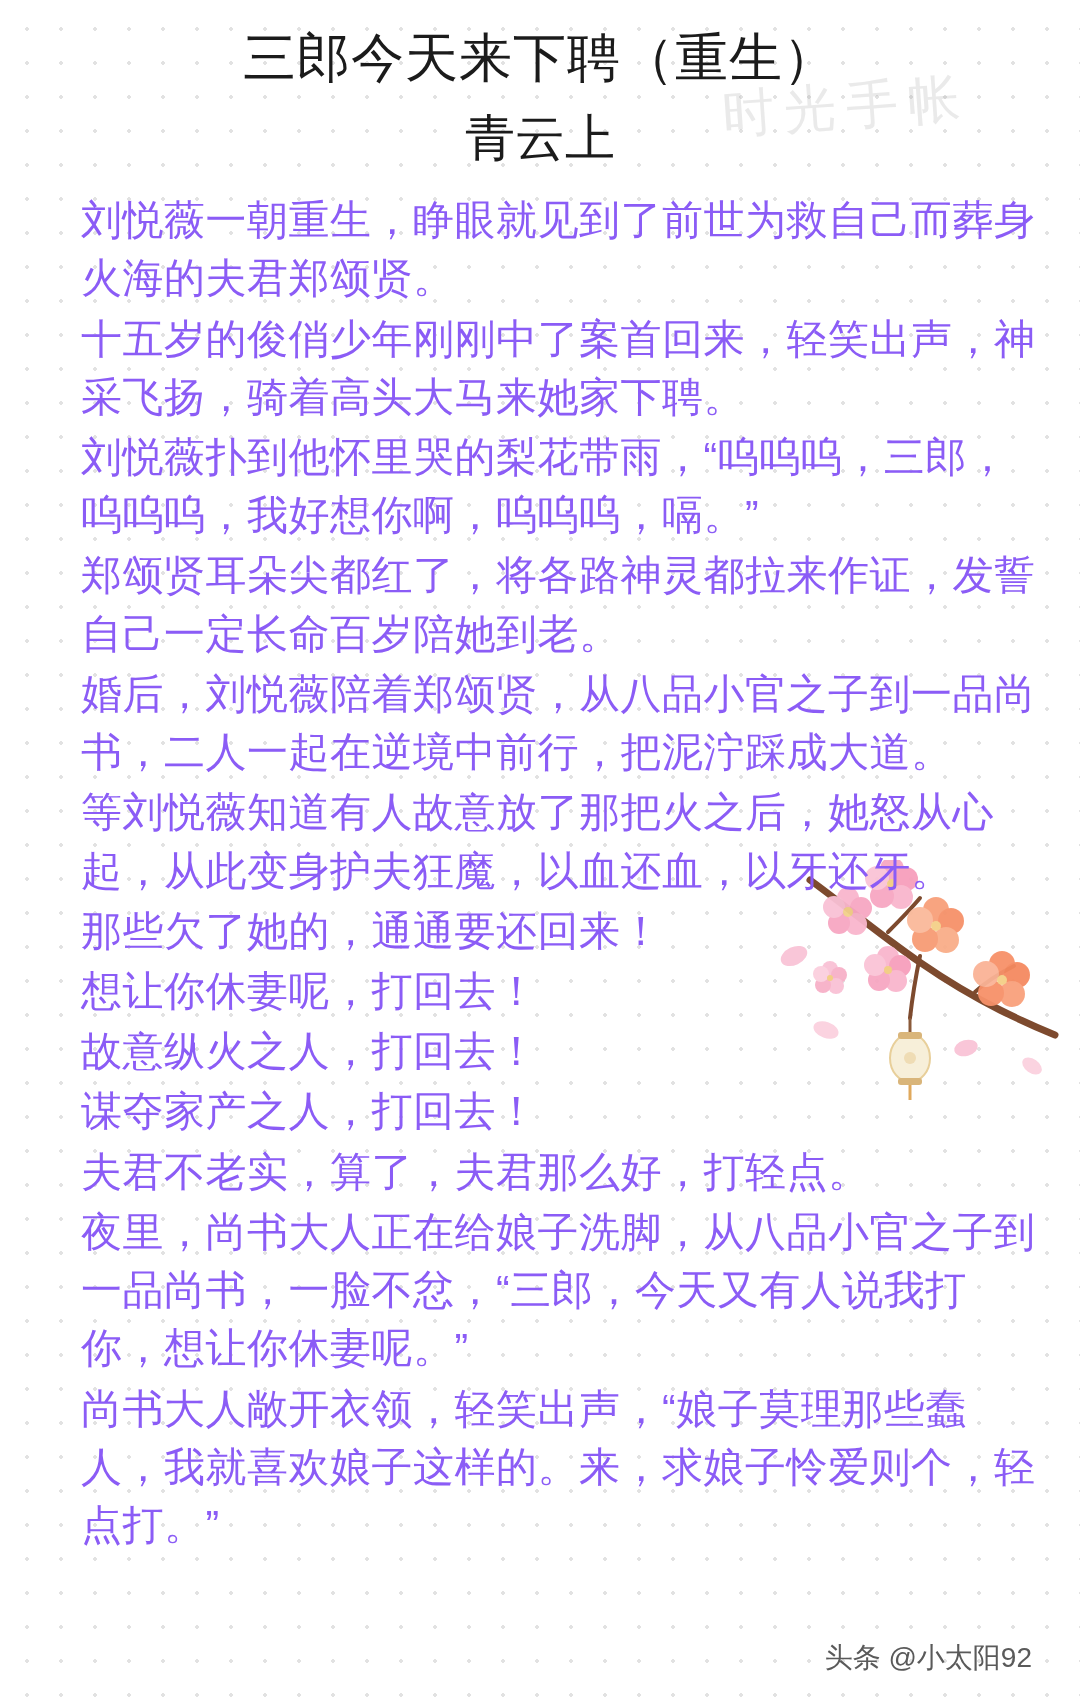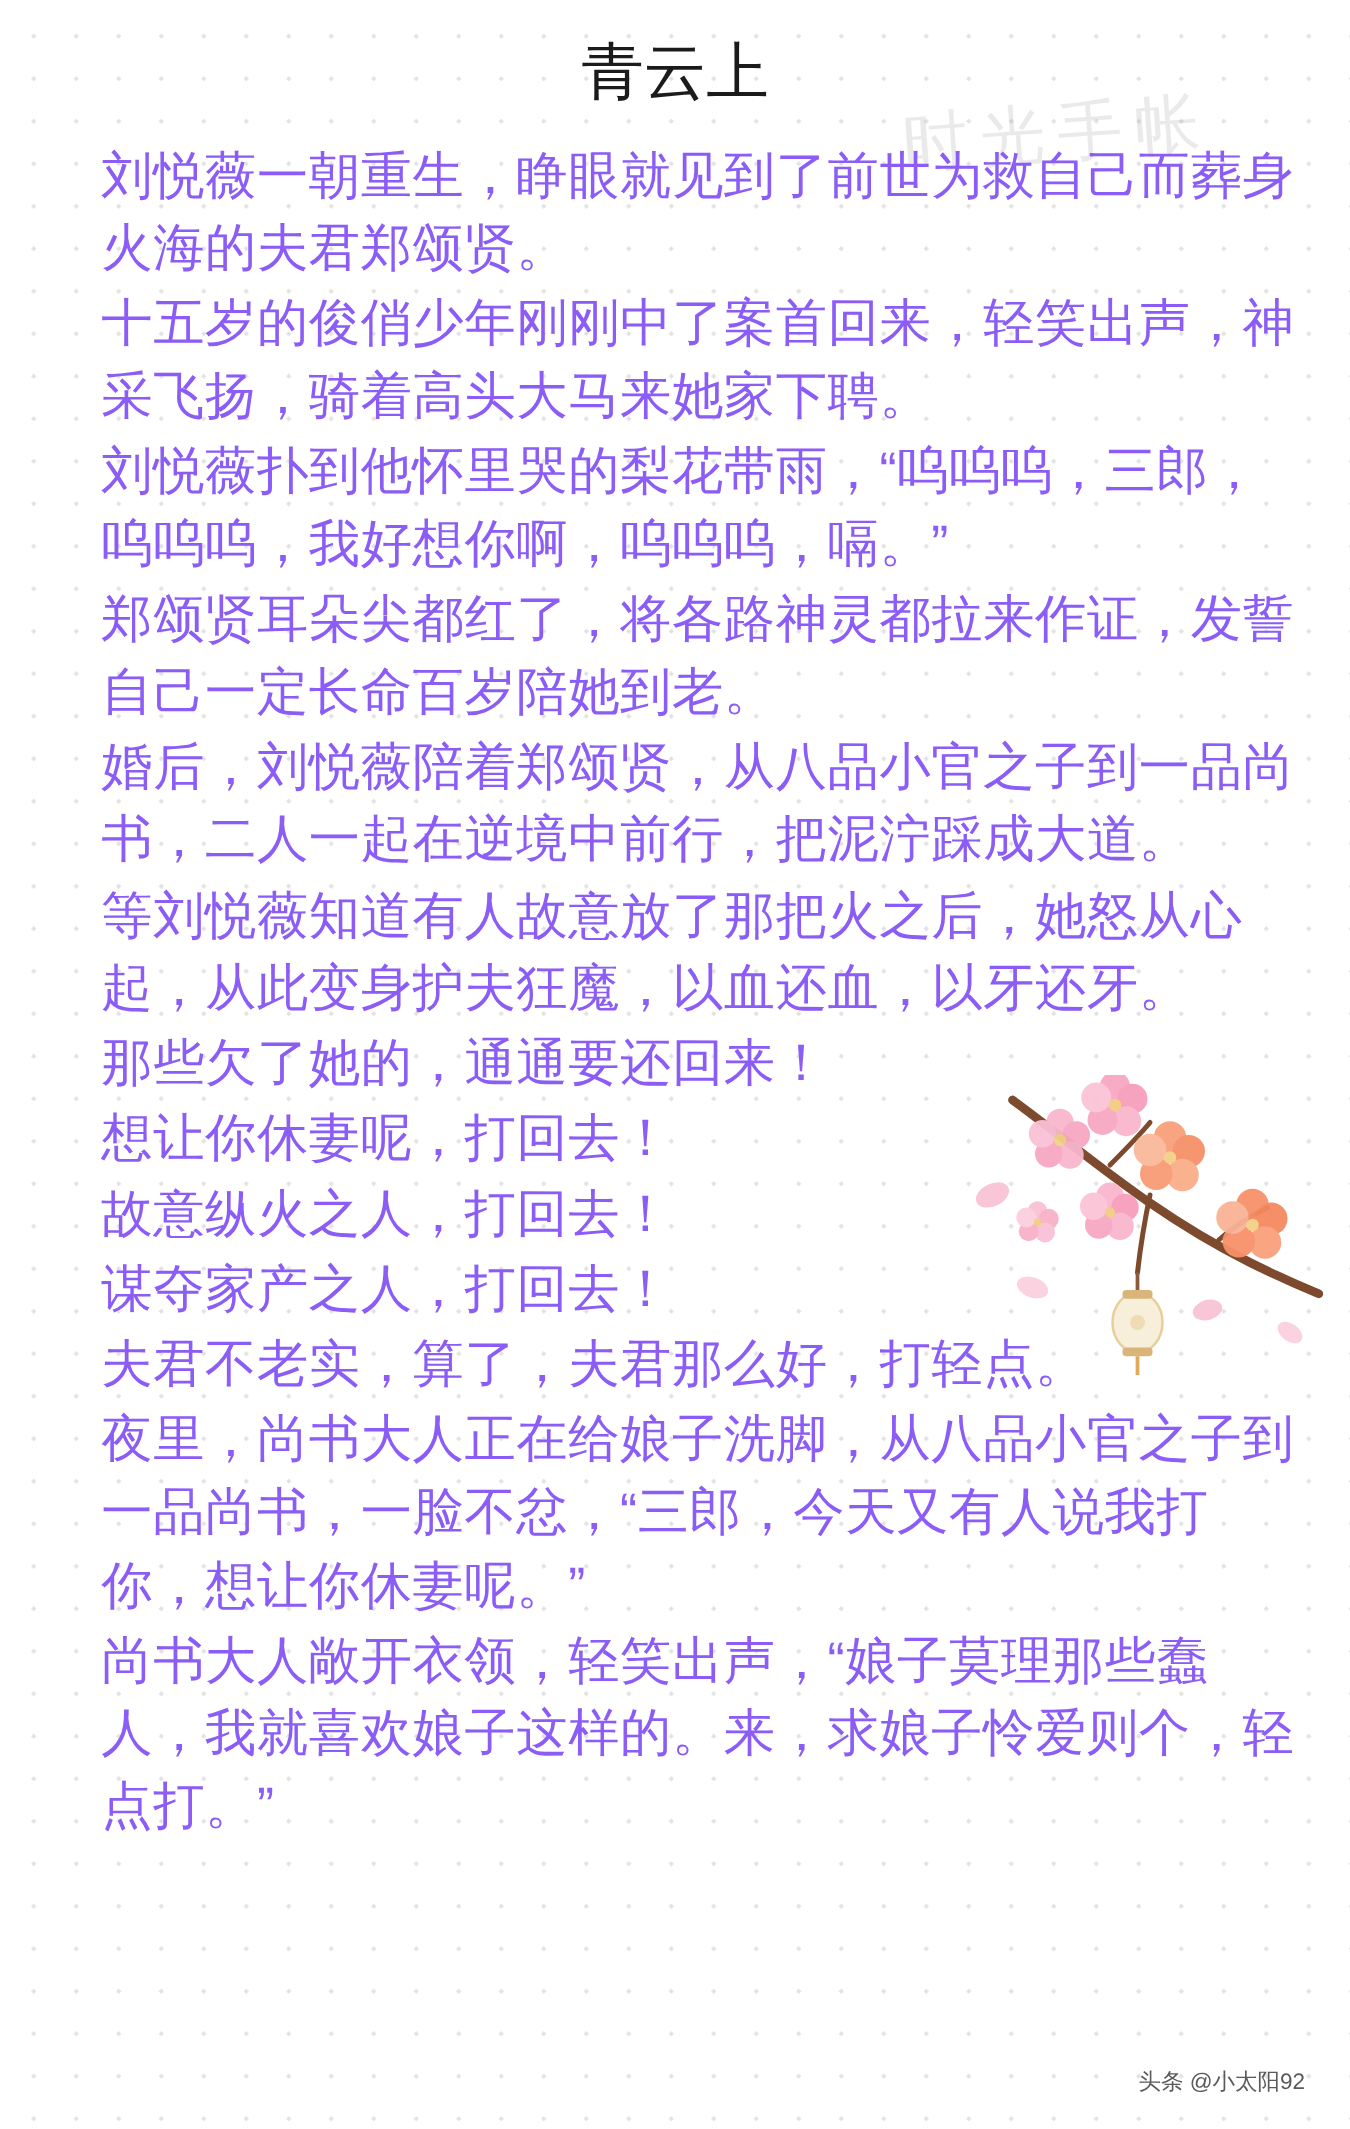--- a/index.html
+++ b/index.html
@@ -41,21 +41,21 @@
     line-height: 1.22;
     color: #1b1b1b;
     letter-spacing: 1px;
     font-weight: 400;
   }
   .title-sub {
     font-size: 50px;
     line-height: 1.25;
     color: #1b1b1b;
     font-weight: 400;
-    margin-top: 0;
+    margin-top: 16px;
   }
   .body-text {
     margin-top: 22px;
     font-size: 41px;
     line-height: 1.42;
     color: #8b5cf6;
     letter-spacing: 0.5px;
     margin-left: 45px;
   }
   .body-text p {
@@ -71,23 +71,23 @@
     color: rgba(160,160,160,0.22);
     letter-spacing: 10px;
     z-index: 2;
     transform: rotate(-4deg);
     pointer-events: none;
     white-space: nowrap;
   }
   
   .footer-credit {
     position: absolute;
-    right: 36px;
+    right: 48px;
     bottom: 26px;
-    font-size: 18px;
+    font-size: 28px;
     color: #5a5a5a;
     z-index: 4;
     white-space: nowrap;
   }
   
   .branch {
     position: absolute;
     right: 20px;
     top: 860px;
     width: 290px;
@@ -178,20 +178,21 @@
 
     <ellipse cx="24" cy="96" rx="14" ry="9" fill="#f9c6d8" transform="rotate(-25 24 96)"></ellipse>
     <ellipse cx="56" cy="170" rx="13" ry="8" fill="#fbd3e0" transform="rotate(20 56 170)"></ellipse>
     <ellipse cx="196" cy="188" rx="12" ry="8" fill="#f9c6d8" transform="rotate(-15 196 188)"></ellipse>
     <ellipse cx="262" cy="206" rx="11" ry="7" fill="#fbd3e0" transform="rotate(35 262 206)"></ellipse>
   </g>
 </svg>
 
 <div class="content">
   <div class="title-block">
+    <div class="title-main">三郎今天来下聘（重生）</div>
     <div class="title-sub">青云上</div>
   </div>
 
   <div class="body-text">
     <p>刘悦薇一朝重生，睁眼就见到了前世为救自己而葬身火海的夫君郑颂贤。</p>
     <p>十五岁的俊俏少年刚刚中了案首回来，轻笑出声，神采飞扬，骑着高头大马来她家下聘。</p>
     <p>刘悦薇扑到他怀里哭的梨花带雨，“呜呜呜，三郎，呜呜呜，我好想你啊，呜呜呜，嗝。”</p>
     <p>郑颂贤耳朵尖都红了，将各路神灵都拉来作证，发誓自己一定长命百岁陪她到老。</p>
     <p>婚后，刘悦薇陪着郑颂贤，从八品小官之子到一品尚书，二人一起在逆境中前行，把泥泞踩成大道。</p>
     <p>等刘悦薇知道有人故意放了那把火之后，她怒从心起，从此变身护夫狂魔，以血还血，以牙还牙。</p>

